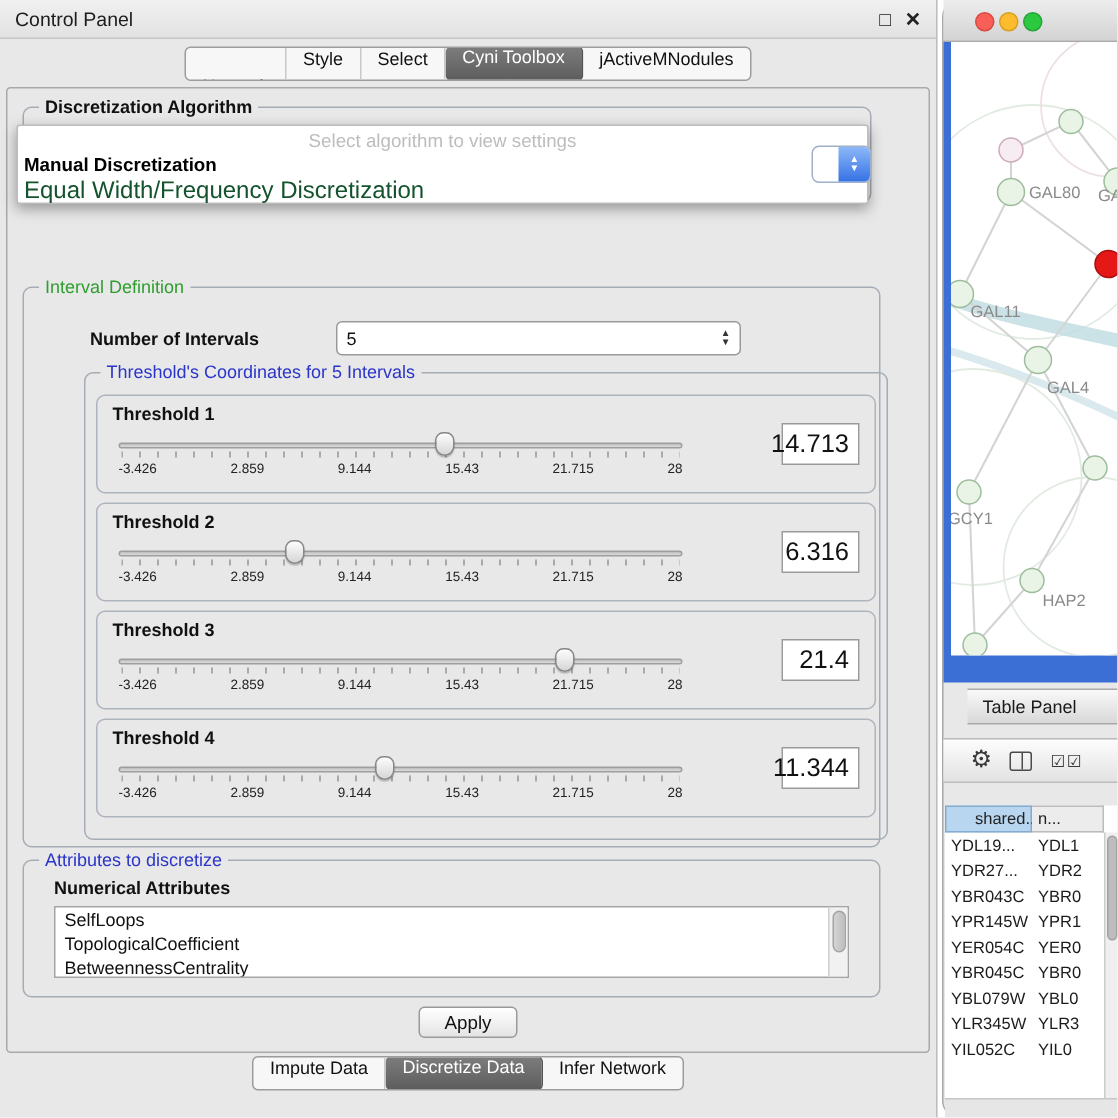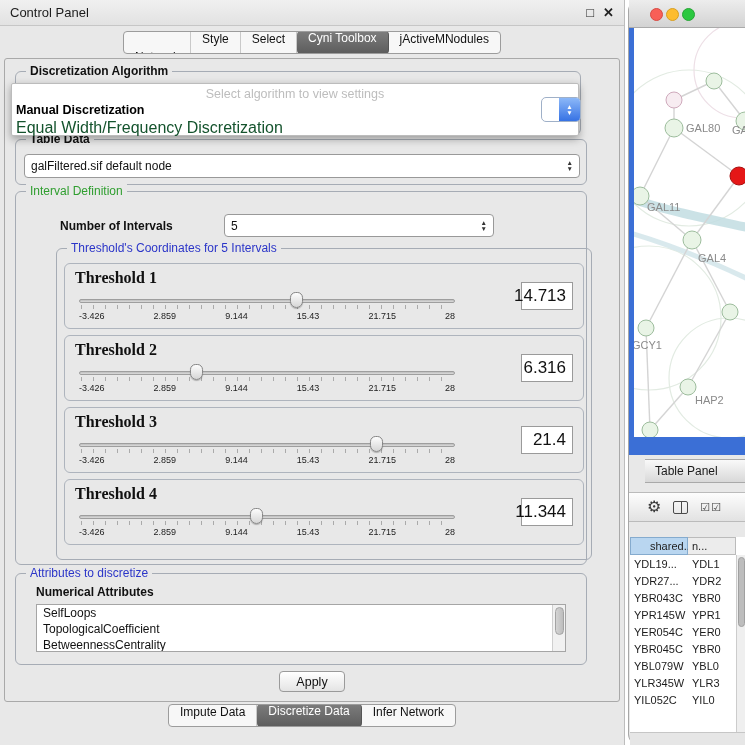--- a/index.html
+++ b/index.html
@@ -105,21 +105,21 @@
   .intervals-combo { left:208px; top:22px; width:270px; height:23px; }
 
   .group-thresholds { left:40px; top:56px; width:536px; height:312px; }
 
   .threshold {
     display:flex; border:1px solid #aeb4bd; border-radius:6px;
     height:66px; margin:6px 7px 0 7px;
   }
   .threshold:first-of-type { margin-top:14px; }
   .th-left { width:404px; padding:5px 0 0 10px; }
-  .th-label { font-size:16px; font-weight:bold; margin-bottom:5px;font-family:Liberation Serif, serif; }
+  .th-label { font-size:12px; font-weight:bold; margin-bottom:5px; }
   .slider-area { margin:0 14px 0 4px; }
   .slider { position:relative; height:18px; }
   .slider .track {
     position:absolute; left:0; right:0; top:7px; height:4px;
     background:linear-gradient(#bdbdbd,#dcdcdc); border:1px solid #9e9e9e; border-radius:2px;
   }
   .slider .minor-ticks {
     position:absolute; left:2px; right:2px; top:13px; height:4px;
     background:repeating-linear-gradient(90deg,#aaa 0 1px,transparent 1px 12px);
   }
@@ -279,30 +279,20 @@
       <div class="algo-opt1">Manual Discretization</div>
       <div class="algo-opt2">Equal Width/Frequency Discretization</div>
     </div>
     <div class="combo-stub">
       <div class="blue-cap">
           <span>▲</span>
           <span>▼</span>
         </div>
     </div>
 
-    <div class="groupbox group-tabledata">
-      <span class="group-title gt-black">Table Data</span>
-      <div class="combo tabledata-combo">
-        <span>galFiltered.sif default node</span>
-        <span class="arrows">
-            <span>▲</span>
-            <span>▼</span>
-          </span>
-      </div>
-    </div>
 
     <div class="groupbox group-interval">
       <span class="group-title gt-green">Interval Definition</span>
 
       <span class="intervals-label">Number of Intervals</span>
       <div class="combo intervals-combo">
         <span>5</span>
         <span class="arrows">
             <span>▲</span>
             <span>▼</span>

